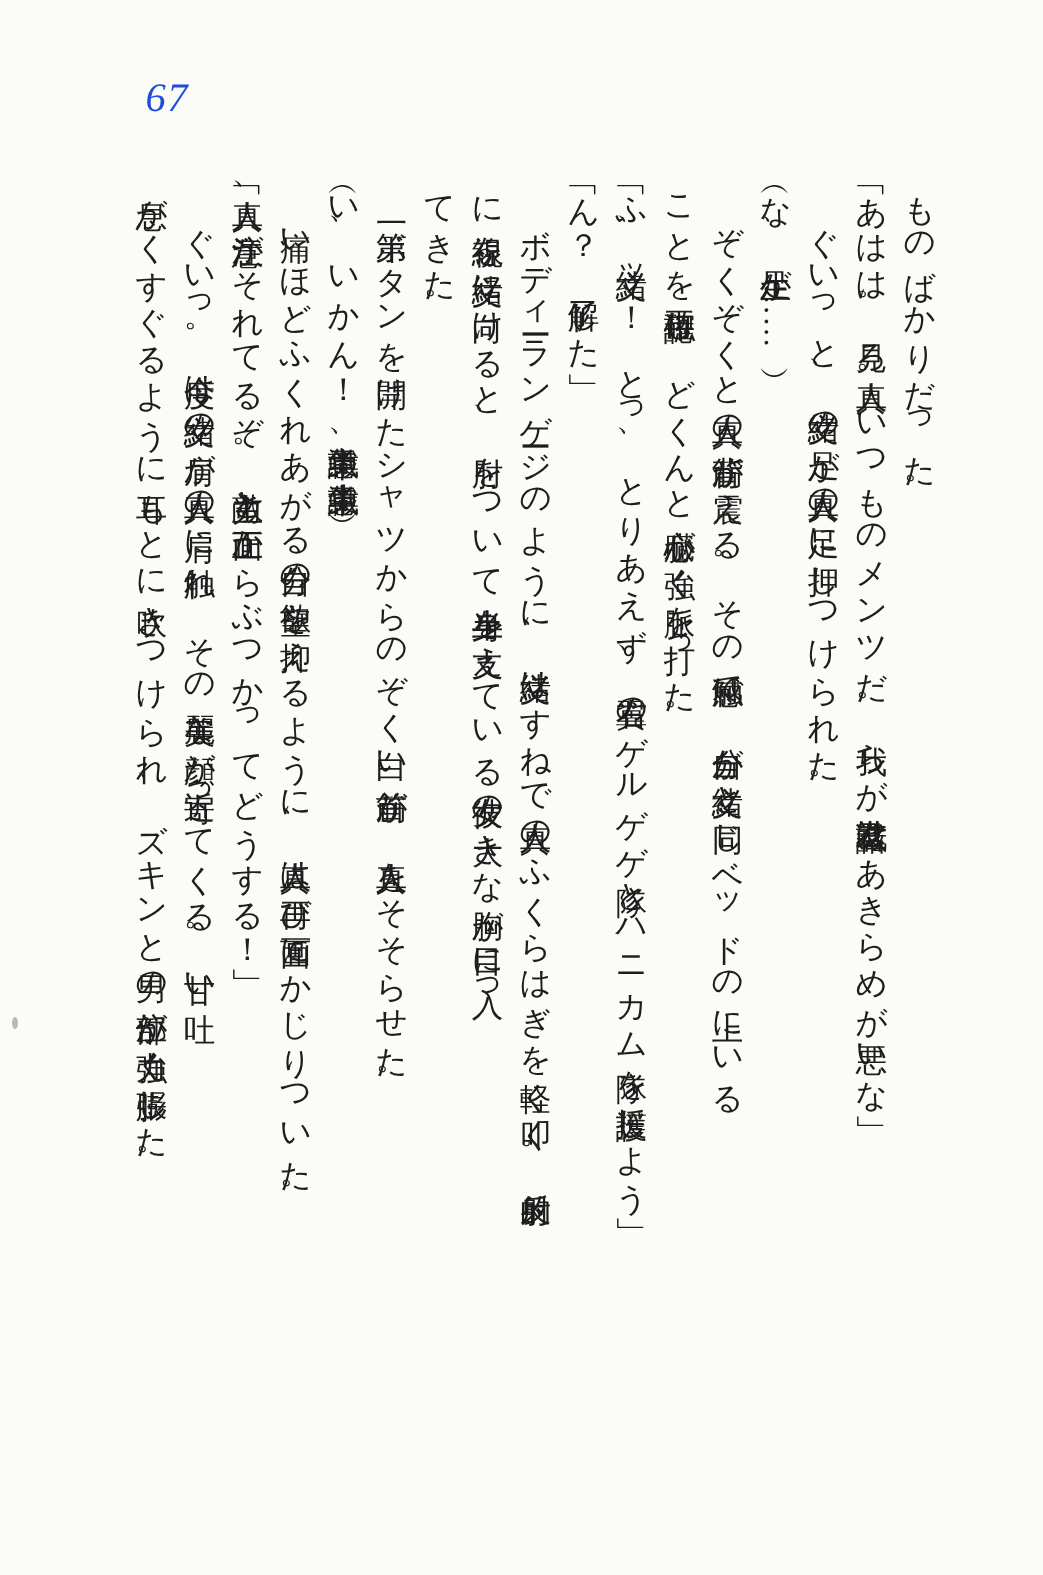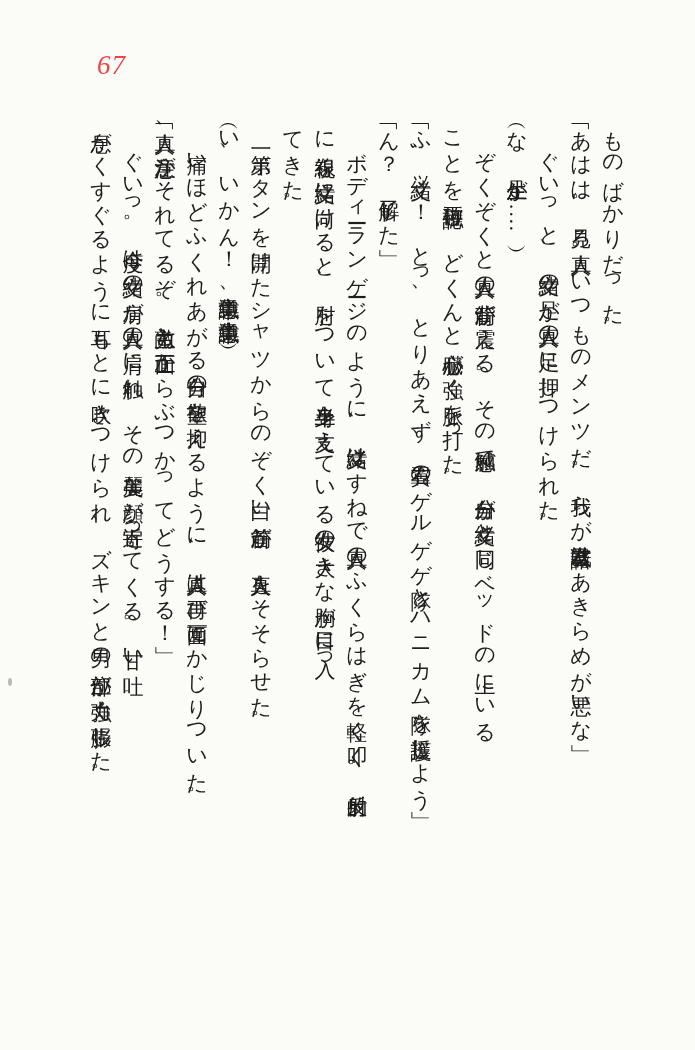--- a/index.html
+++ b/index.html
@@ -15,21 +15,21 @@
     font-family: "Liberation Serif", "DejaVu Serif", serif;
     overflow: hidden;
   }
   .page-number {
     position: absolute;
     left: 97px;
     top: 50px;
     font-style: italic;
     font-size: 27px;
     letter-spacing: 1px;
-    color: #ef4444;
+    color: #1d4ed8;
   }
   .text-block {
     position: absolute;
     top: 116px;
     right: 66px;
     width: 548px;
     height: 860px;
     writing-mode: vertical-rl;
     text-orientation: mixed;
     color: #1d1d1d;

